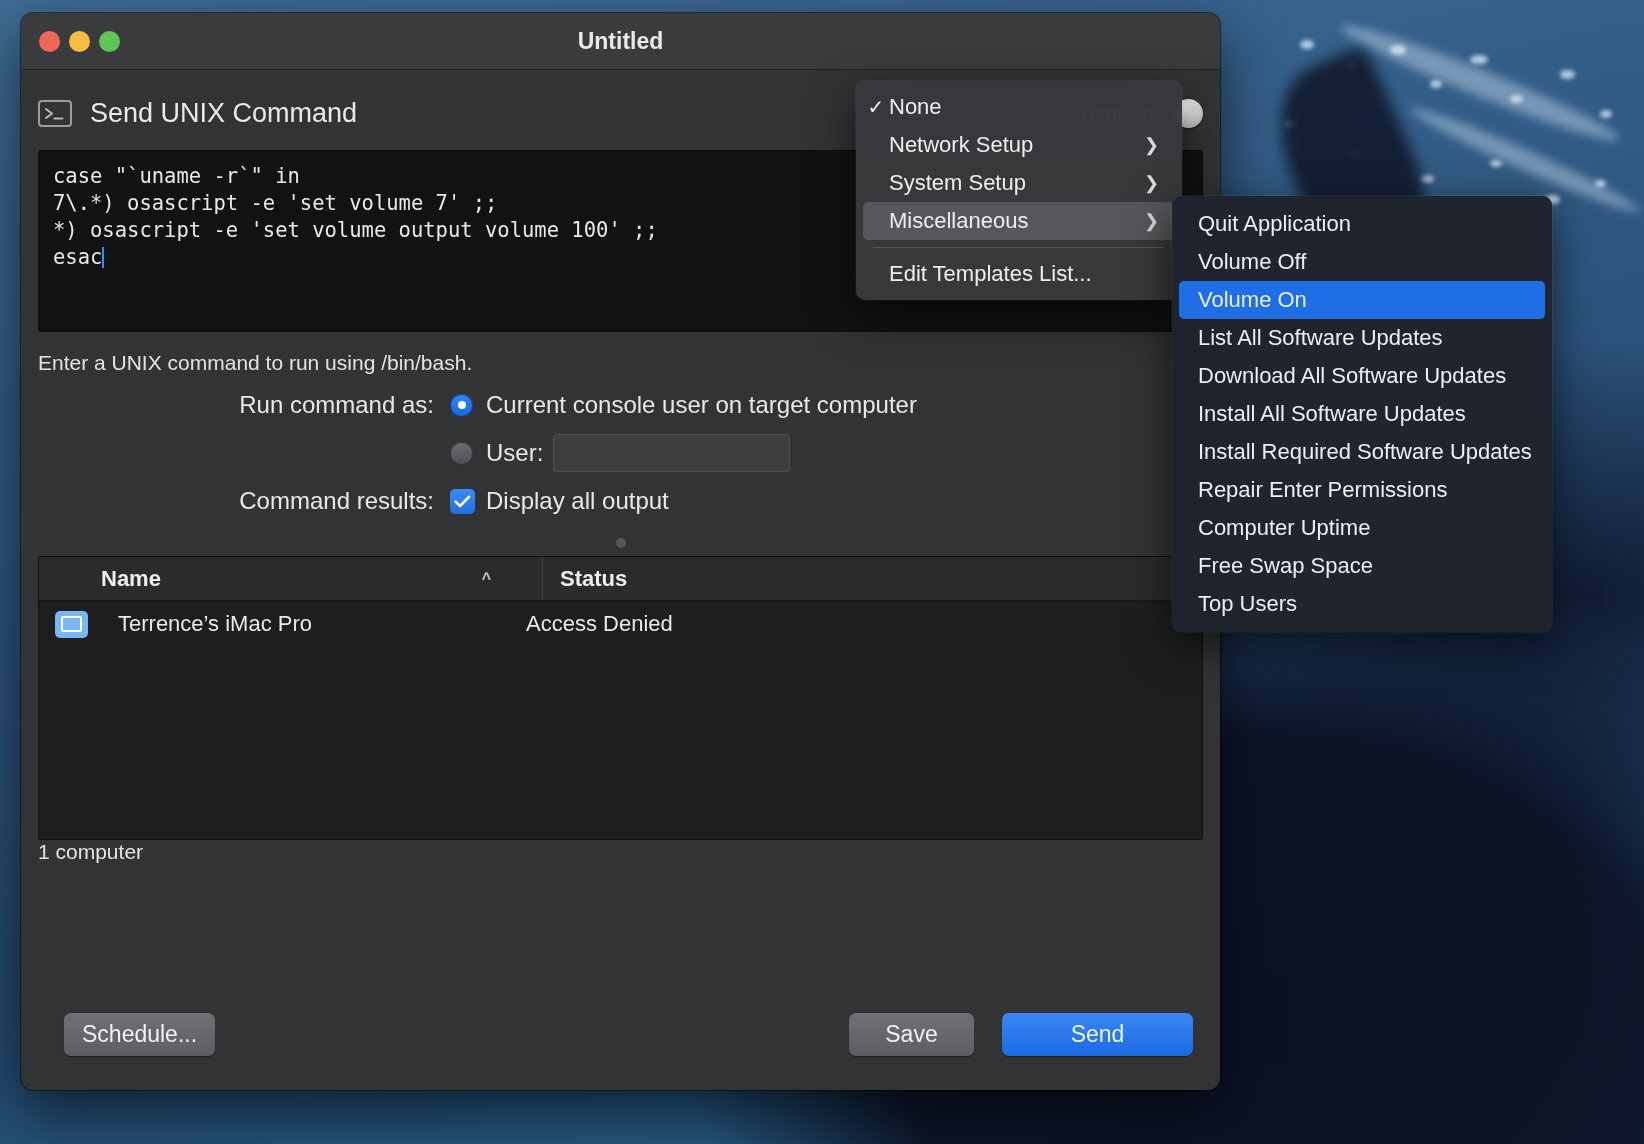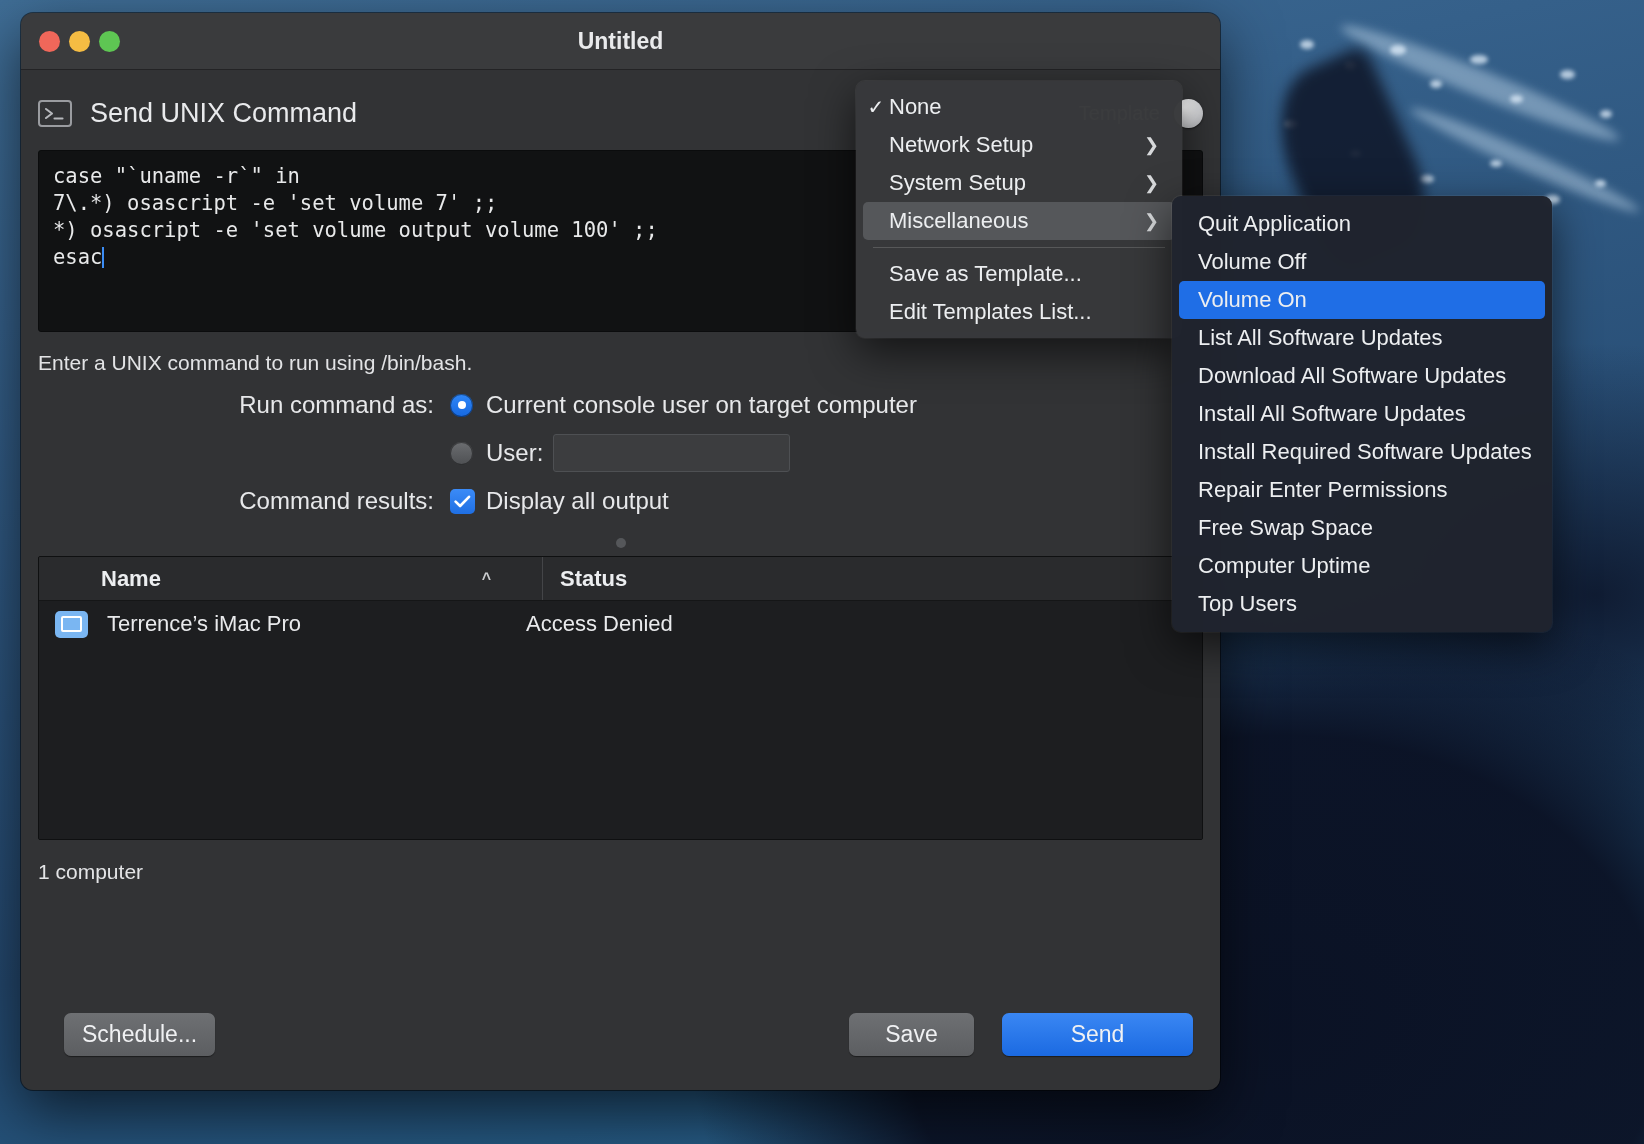--- a/index.html
+++ b/index.html
@@ -199,34 +199,34 @@
   .th.name { width: 470px; }
   .th.status { flex: 1; margin-left: 33px; }
   .sort-caret {
     position: absolute; right: 18px; top: 50%;
     transform: translateY(-50%);
     color: #c9cbcd; font-size: 16px;
   }
   .tbody { flex: 1; background: #1d1e20; }
   .trow { display: flex; align-items: center; height: 46px; }
   .td { display: flex; align-items: center; font-size: 22px; color: #e9eaec; }
-  .td.name { width: 470px; padding-left: 16px; gap: 19px; }
+  .td.name { width: 470px; padding-left: 16px; gap: 30px; }
   .td.status { flex: 1; padding-left: 17px; }
   .mac-icon {
     width: 33px; height: 27px; flex: none;
     border-radius: 5px;
     background: #7ab6f2;
     display: flex; align-items: center; justify-content: center;
   }
   .mac-icon .screen {
     width: 21px; height: 16px;
     border: 2px solid #ffffff; border-radius: 2px;
   }
 
-  .count { font-size: 21px; color: #e3e4e6; margin-top: 20px; }
+  .count { font-size: 21px; color: #e3e4e6; }
 
   
   .footer {
     display: flex; align-items: center;
     position: absolute; left: 43px; right: 27px; bottom: 34px;
   }
   .btn {
     font-family: "Liberation Sans", sans-serif;
     font-size: 23px;
     border: none; border-radius: 7px;
@@ -422,24 +422,20 @@
     <span class="arrow">❯</span>
   </div>
   <div class="mi hl">
     <span class="check"></span>
     <span class="lbl">Miscellaneous</span>
     <span class="arrow">❯</span>
   </div>
   <div class="sep"></div>
   <div class="mi">
     <span class="check"></span>
-    <span class="lbl">Save as Template...</span>
-  </div>
-  <div class="mi">
-    <span class="check"></span>
     <span class="lbl">Edit Templates List...</span>
   </div>
 </div>
 
 <div id="submenu">
   <div class="mi">
     <span class="lbl">Quit Application</span>
   </div>
   <div class="mi">
     <span class="lbl">Volume Off</span>
@@ -456,21 +452,21 @@
   <div class="mi">
     <span class="lbl">Install All Software Updates</span>
   </div>
   <div class="mi">
     <span class="lbl">Install Required Software Updates</span>
   </div>
   <div class="mi">
     <span class="lbl">Repair Enter Permissions</span>
   </div>
   <div class="mi">
+    <span class="lbl">Computer Uptime</span>
+  </div>
+  <div class="mi">
     <span class="lbl">Free Swap Space</span>
   </div>
   <div class="mi">
-    <span class="lbl">Computer Uptime</span>
-  </div>
-  <div class="mi">
     <span class="lbl">Top Users</span>
   </div>
 </div>
 
 </body></html>

